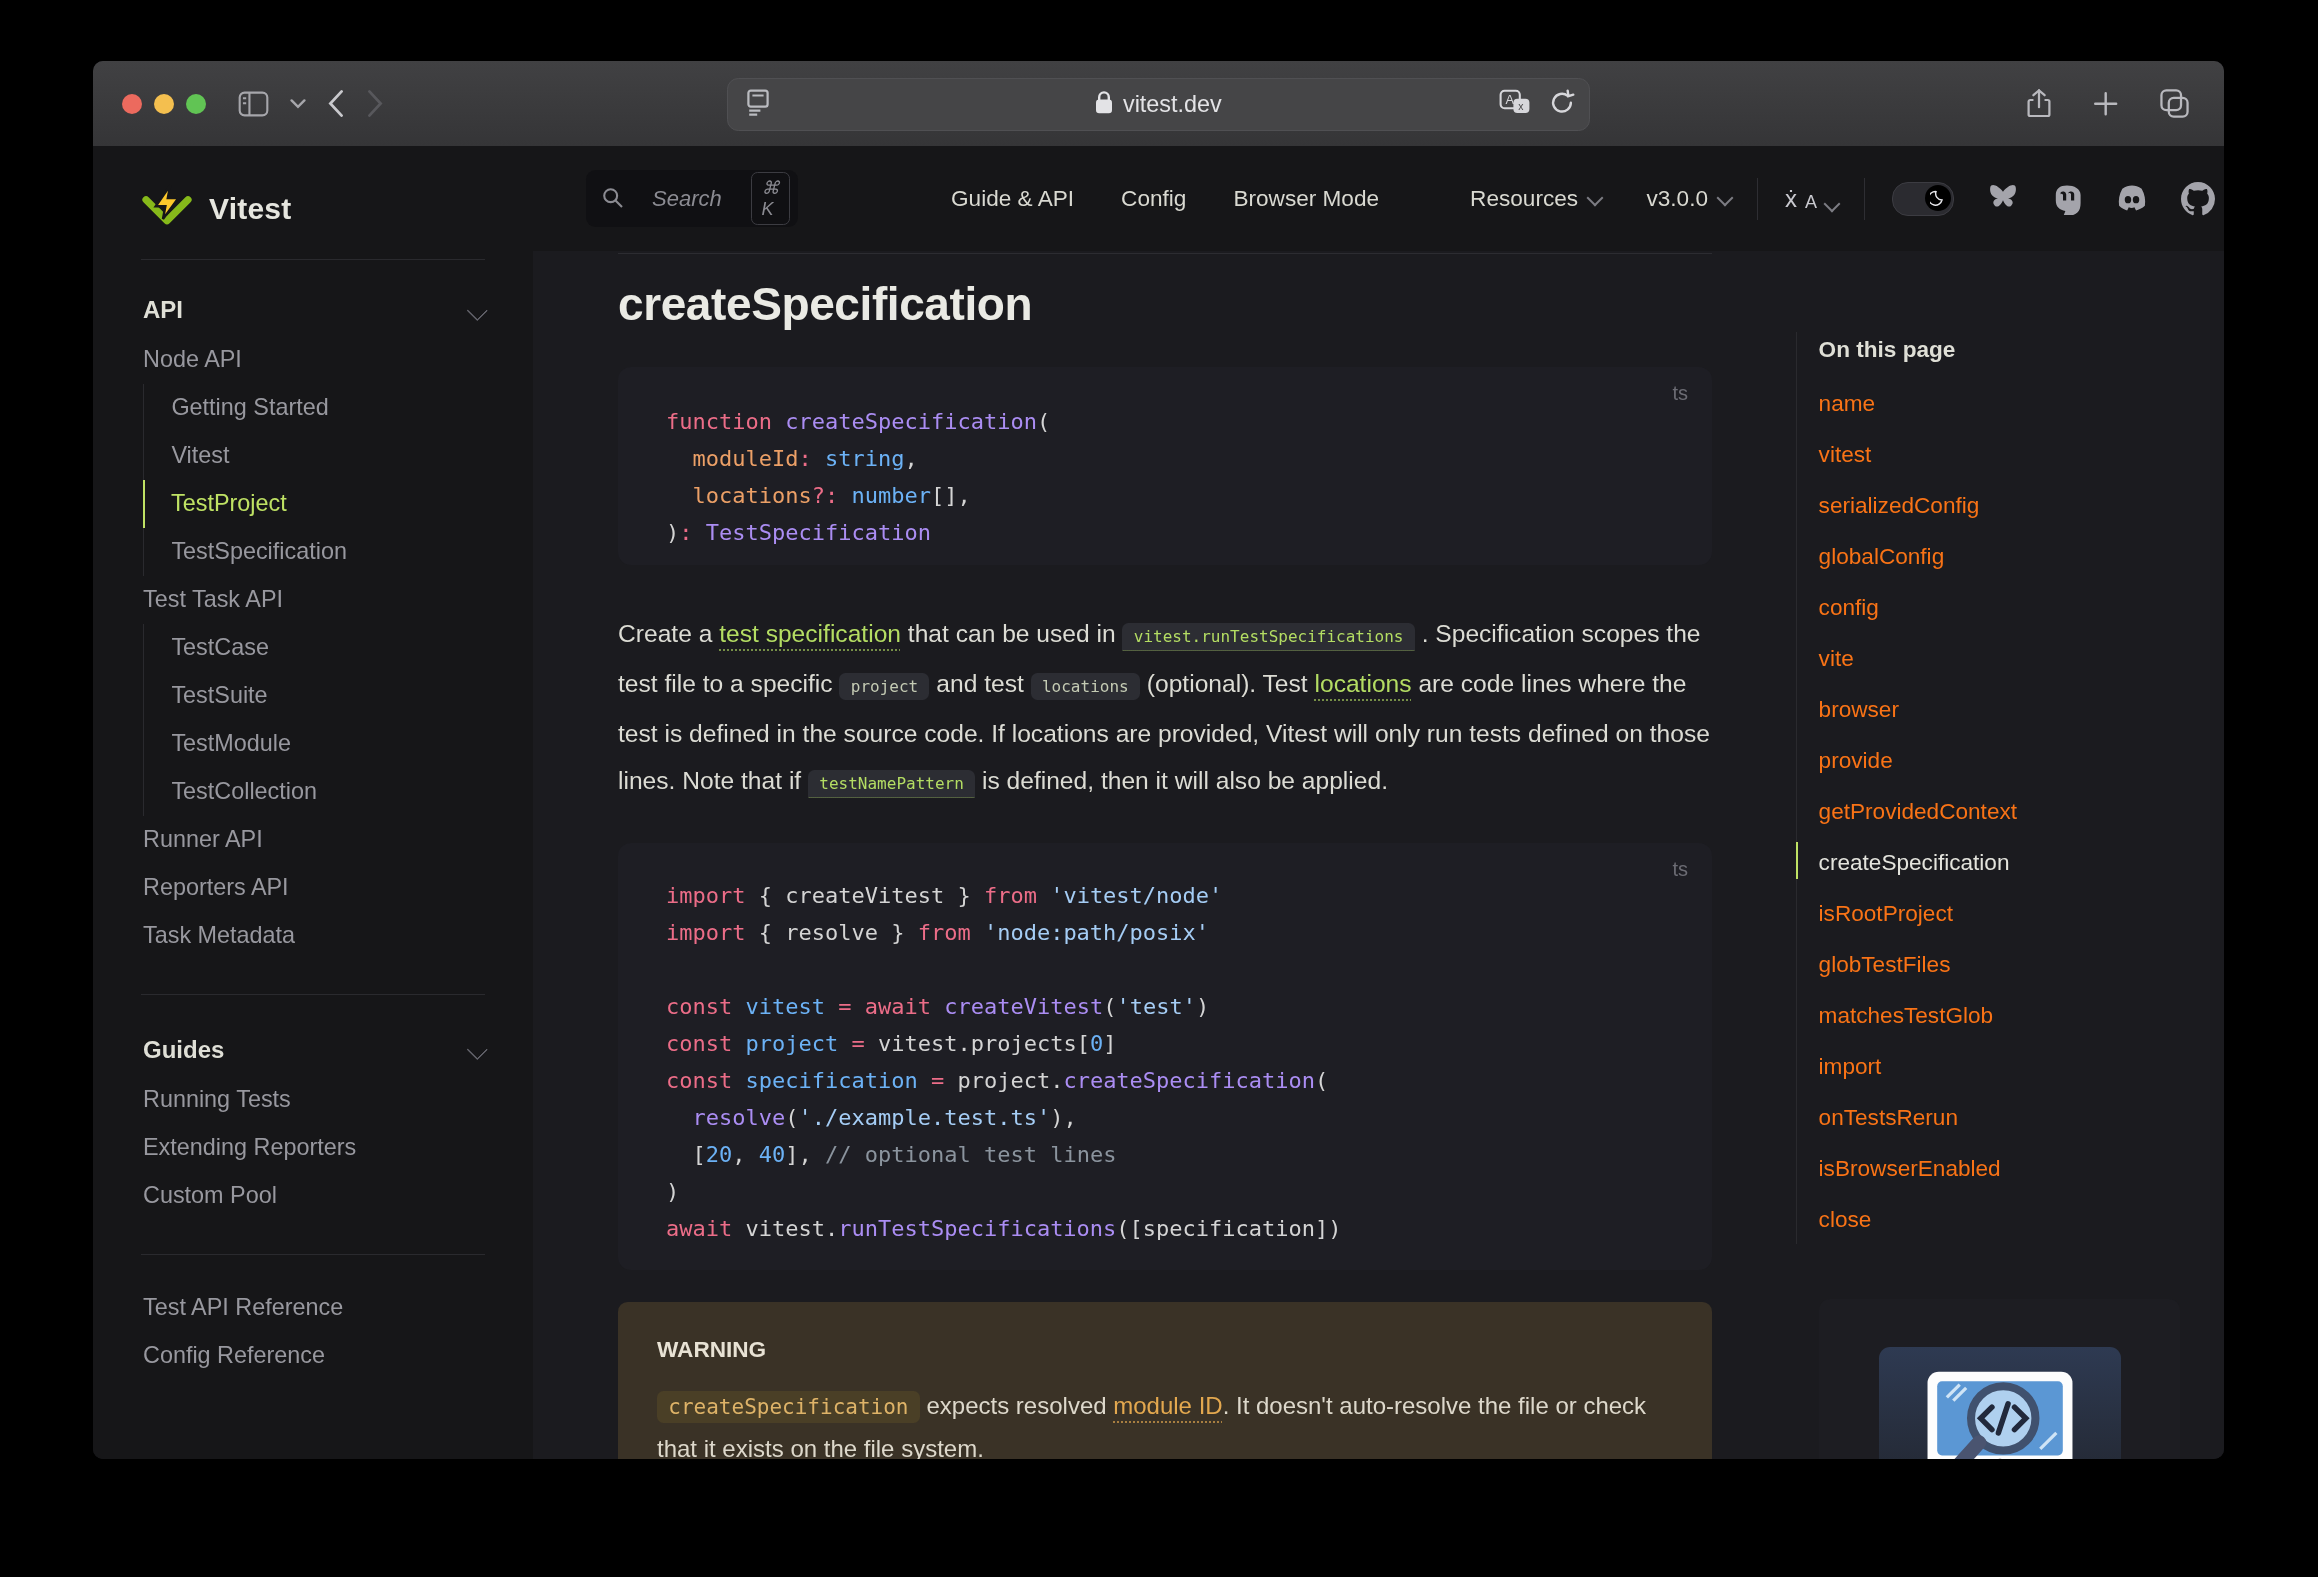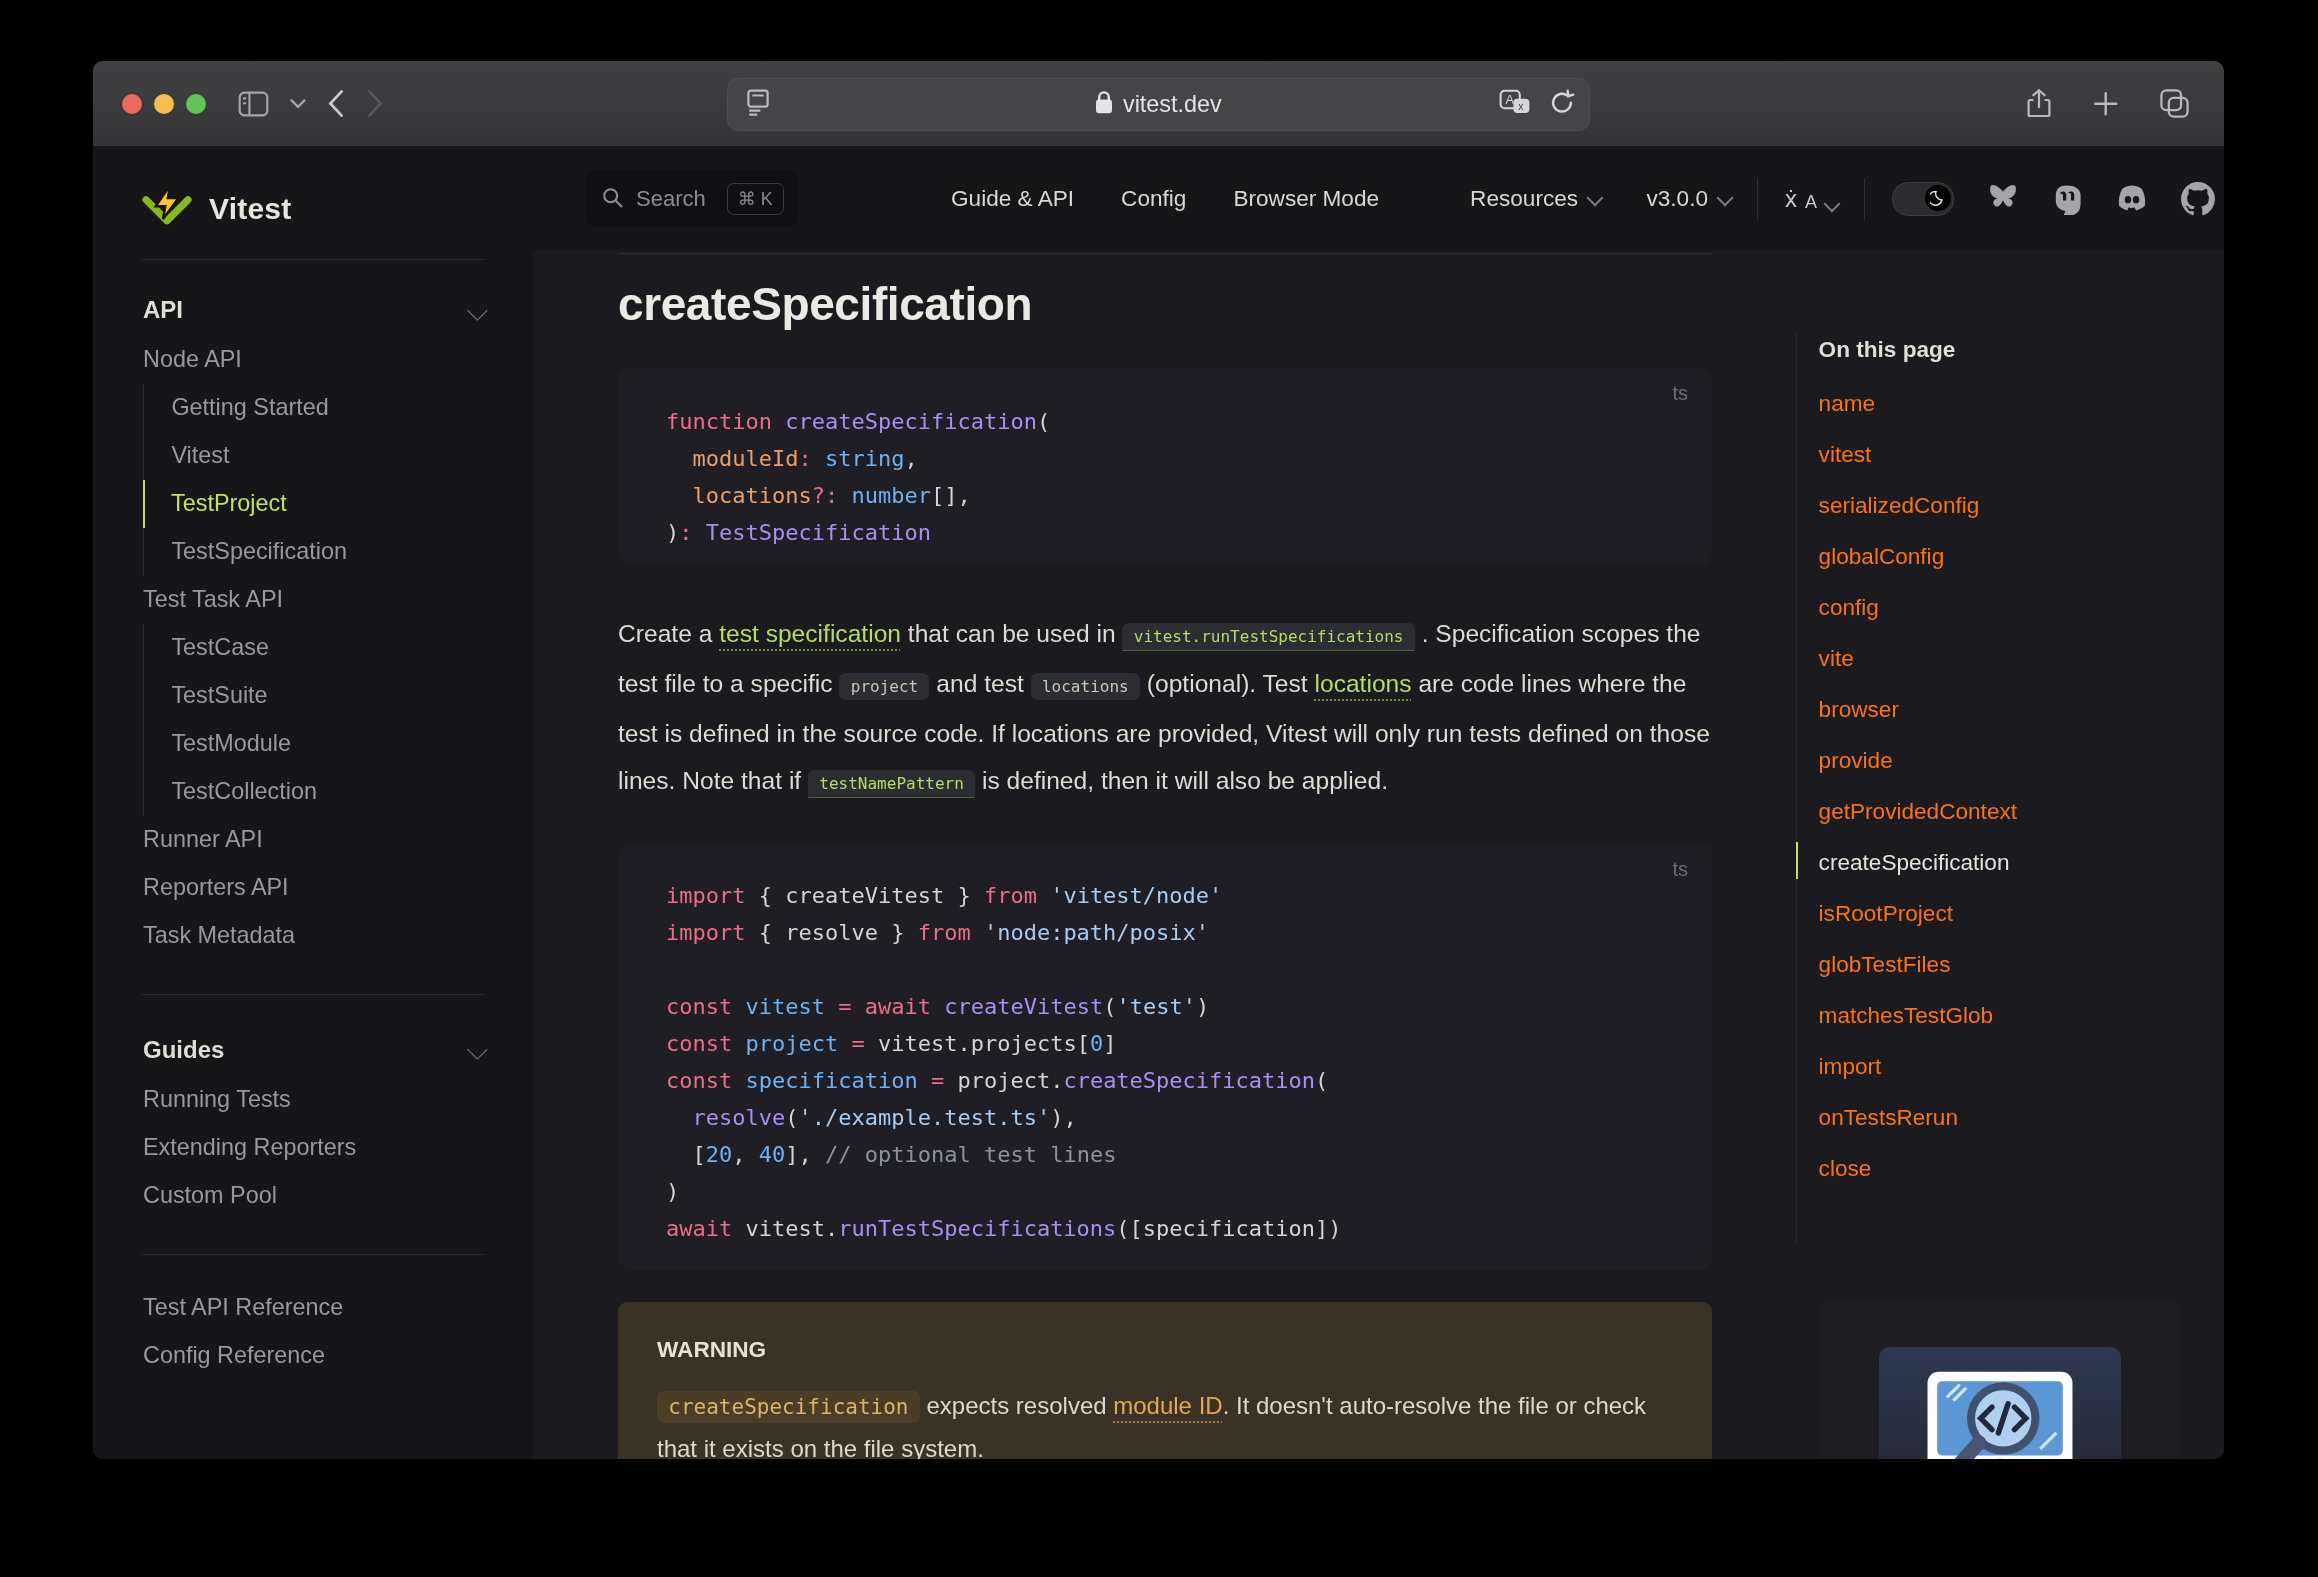--- a/index.html
+++ b/index.html
@@ -39,21 +39,21 @@
   .sb-header span{font-size:24px;font-weight:700;color:#dfdfd6;}
   .sb-item{height:48px;display:flex;align-items:center;font-size:23.4px;color:#98989f;cursor:pointer;}
   .sb-item.indent{margin-left:0;padding-left:27.4px;border-left:0.8px solid #2a2a2e;position:relative;}
   .sb-item.active{color:#bfe264;}
   .sb-item.active.indent{border-left:2.4px solid #bfe264;padding-left:26px;}
   .chev{width:14.5px;height:14.5px;border-right:2.4px solid #62626a;border-bottom:2.4px solid #62626a;
         transform:rotate(45deg);border-radius:1.6px;}
 
   
   .search-pill{margin-left:53px;width:212px;height:57px;border-radius:9.7px;background:#101013;
-               display:flex;align-items:center;gap:13px;padding:0 14.5px;box-sizing:border-box;cursor:pointer;}
+               display:flex;align-items:center;gap:29px;padding:0 14.5px;box-sizing:border-box;cursor:pointer;font-style:italic;}
   .search-label{color:#8b8b92;font-size:22px;}
   .kbd{margin-left:auto;border:0.8px solid #3c3c42;border-radius:6.5px;color:#8b8b92;font-size:18px;
        padding:4px 9.7px;}
   .nav-menu{display:flex;align-items:center;gap:47px;margin-left:153px;}
   .nav-link{color:#d9d9d1;font-size:22.6px;font-weight:500;cursor:pointer;display:flex;align-items:center;gap:9.7px;}
   .nav-chev{width:9.7px;height:9.7px;border-right:2px solid #7c7c83;border-bottom:2px solid #7c7c83;
             transform:rotate(45deg) translateY(-1.6px);}
   .nav-right{display:flex;align-items:center;margin-left:44px;gap:0;}
   .nav-sep{width:0.8px;height:42px;background:#2e2e33;margin:0 27.4px;}
   .lang-btn{display:flex;align-items:flex-end;color:#c9c9cf;cursor:pointer;gap:8px;}
@@ -351,20 +351,21 @@
               <div class="aside-item">vite</div>
               <div class="aside-item">browser</div>
               <div class="aside-item">provide</div>
               <div class="aside-item">getProvidedContext</div>
               <div class="aside-item active">createSpecification</div>
               <div class="aside-item">isRootProject</div>
               <div class="aside-item">globTestFiles</div>
               <div class="aside-item">matchesTestGlob</div>
               <div class="aside-item">import</div>
               <div class="aside-item">onTestsRerun</div>
+              <div class="aside-item">isBrowserEnabled</div>
               <div class="aside-item">close</div>
             </div>
         </div>
       </div>
 
       <div class="card">
         <div class="card-img">
           <svg width="178" height="153" viewBox="0 0 110 95" style="margin-top:14.5px">
             <rect x="10" y="6" width="90" height="62" rx="7" fill="#fdfdfd"></rect>
             <rect x="16" y="12" width="78" height="46" rx="3" fill="#5b97d4"></rect>

